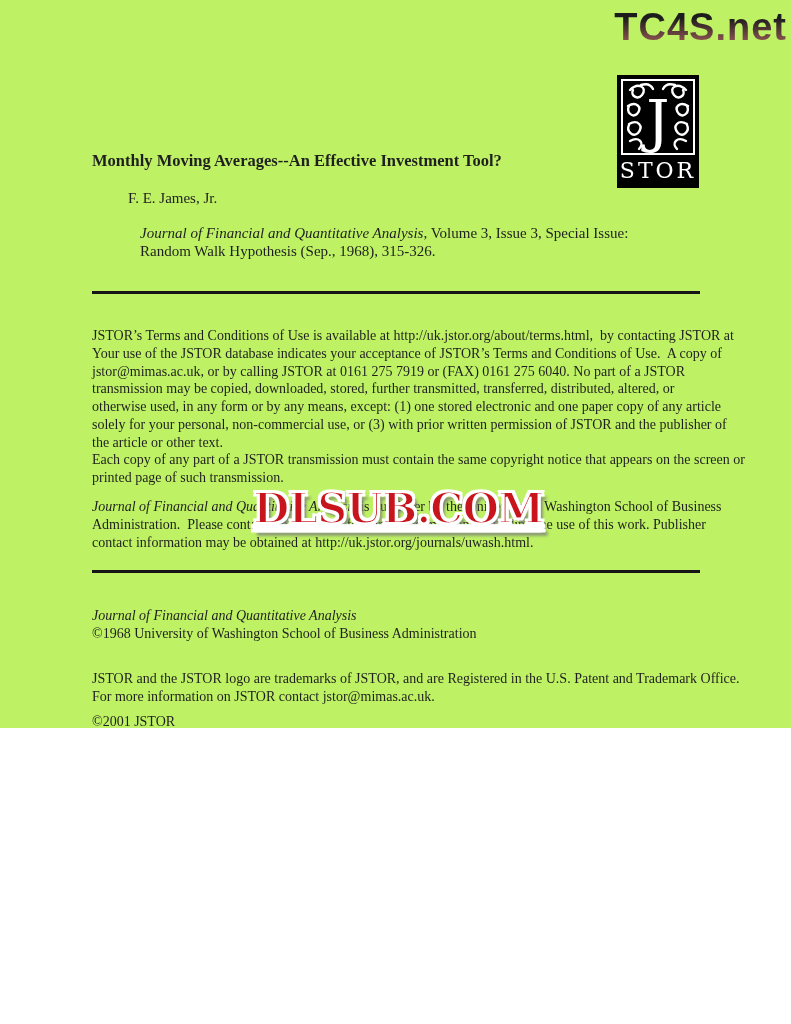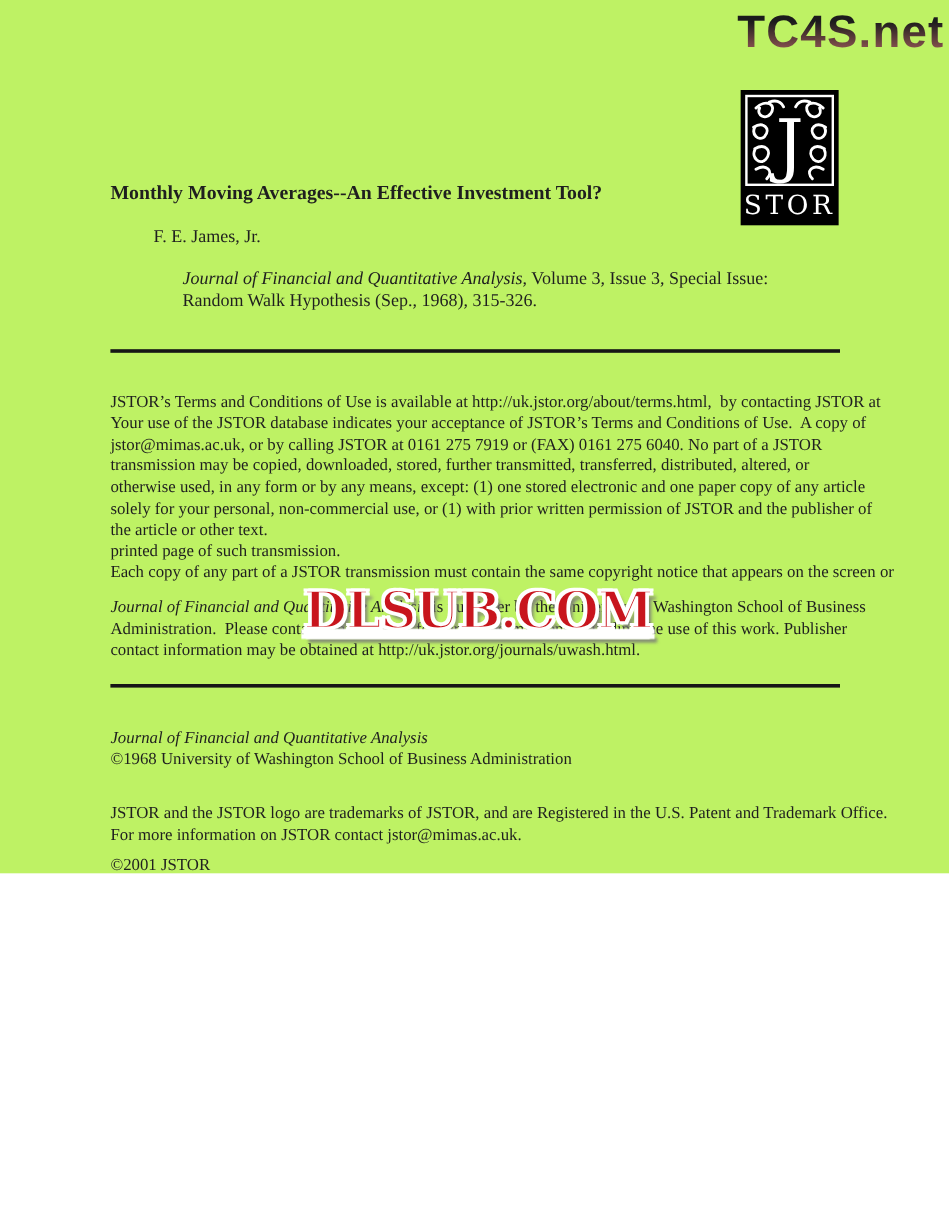--- a/index.html
+++ b/index.html
@@ -55,21 +55,21 @@
       4px 4px 3px rgba(110,110,110,.8);
     z-index:5;
   }
 
   
   .jstor-logo{position:absolute;left:617px;top:75px;width:82px;height:113px;}
 
   
   .title{position:absolute;left:92px;top:151px;font-size:16.5px;font-weight:bold;}
   .author{position:absolute;left:128px;top:190px;font-size:15px;}
-  .citation{position:absolute;left:152px;top:224px;font-size:15px;line-height:18px;}
+  .citation{position:absolute;left:140px;top:224px;font-size:15px;line-height:18px;}
   .italic{font-style:italic;}
 
   
   .rule{position:absolute;left:92px;width:608px;height:3px;background:#161616;}
   .rule-1{top:291px;}
   .rule-2{top:570px;}
 
   
   .body-par{position:absolute;left:92px;font-size:14px;line-height:17.8px;}
   .par-terms{top:327px;}
@@ -119,27 +119,27 @@
   </div>
 
   <div class="rule rule-1"></div>
 
   <div class="body-par par-terms">
     <div class="line">JSTOR’s Terms and Conditions of Use is available at http://uk.jstor.org/about/terms.html,  by contacting JSTOR at</div>
     <div class="line">Your use of the JSTOR database indicates your acceptance of JSTOR’s Terms and Conditions of Use.  A copy of</div>
     <div class="line">jstor@mimas.ac.uk, or by calling JSTOR at 0161 275 7919 or (FAX) 0161 275 6040. No part of a JSTOR</div>
     <div class="line">transmission may be copied, downloaded, stored, further transmitted, transferred, distributed, altered, or</div>
     <div class="line">otherwise used, in any form or by any means, except: (1) one stored electronic and one paper copy of any article</div>
-    <div class="line">solely for your personal, non-commercial use, or (1) with prior written permission of JSTOR and the publisher of</div>
+    <div class="line">solely for your personal, non-commercial use, or (3) with prior written permission of JSTOR and the publisher of</div>
     <div class="line">the article or other text.</div>
   </div>
 
   <div class="body-par par-copy">
+    <div class="line">Each copy of any part of a JSTOR transmission must contain the same copyright notice that appears on the screen or</div>
     <div class="line">printed page of such transmission.</div>
-    <div class="line">Each copy of any part of a JSTOR transmission must contain the same copyright notice that appears on the screen or</div>
   </div>
 
   <div class="body-par par-publisher">
     <div class="line"><span class="italic">Journal of Financial and Quantitative Analysis</span><span> is publisher by the University of Washington School of Business</span></div>
     <div class="line">Administration.  Please contact the publisher for further permissions regarding the use of this work. Publisher</div>
     <div class="line">contact information may be obtained at http://uk.jstor.org/journals/uwash.html.</div>
   </div>
 
   <div class="wm-dlsub">DLSUB.COM</div>
 

